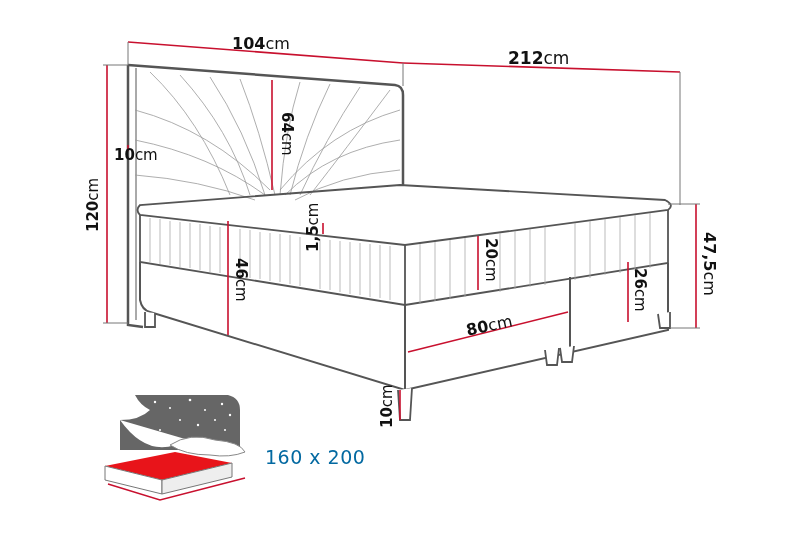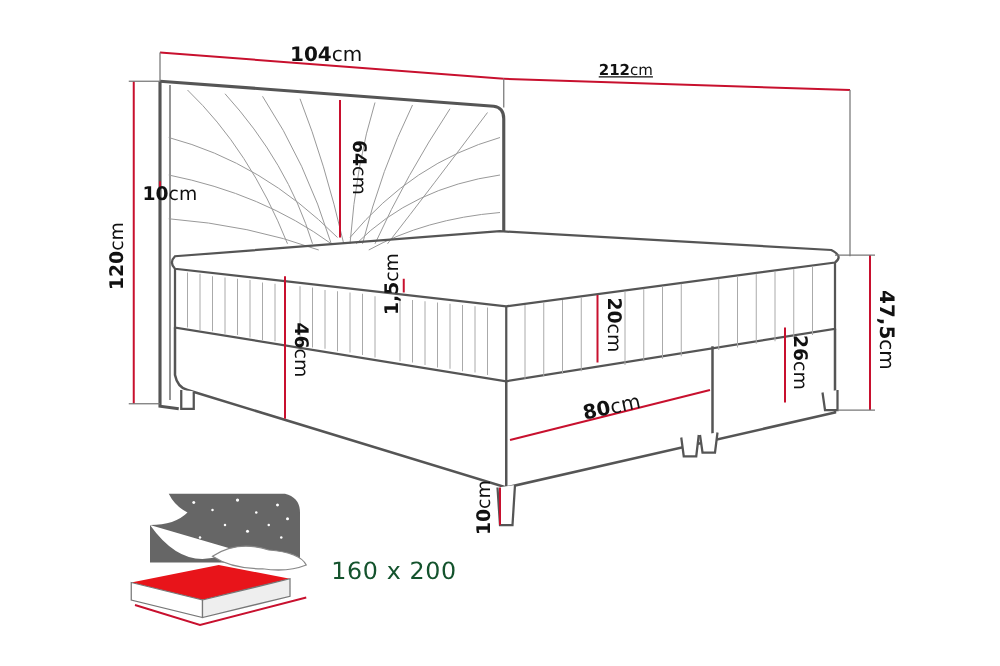--- a/index.html
+++ b/index.html
@@ -1,21 +1,21 @@
 <!DOCTYPE html>
 <html><head>
 <meta charset="utf-8">
 <style>
   html,body{margin:0;padding:0;background:#ffffff;}
   body{width:800px;height:533px;position:relative;overflow:hidden;font-family:"DejaVu Sans",sans-serif;}
   #diagram{position:absolute;left:0;top:0;width:800px;height:533px;}
   .lbl{position:absolute;color:#111;font-family:"DejaVu Sans",sans-serif;font-size:15px;white-space:nowrap;line-height:1;}
   .lbl b{font-weight:bold;}
   .rot{transform-origin:left top;}
-  .size-text{position:absolute;left:265px;top:446px;font-size:19px;color:#14532d;font-family:"DejaVu Sans",sans-serif;letter-spacing:0.5px;}
+  .size-text{position:absolute;left:265px;top:446px;font-size:19px;color:#0369a1;font-family:"DejaVu Sans",sans-serif;letter-spacing:0.5px;}
 </style>
 </head>
 <body>
 
 <svg id="diagram" viewBox="0 0 800 533" xmlns="http://www.w3.org/2000/svg">
 
   <g fill="none" stroke="#555" stroke-width="2.5">
     <path d="M128 65 L395 85 Q403 86 403 95 L403 185"></path>
     <path d="M128 65 L128 325 L143 327"></path>
     <path d="M136 68 L136 320" stroke-width="1"></path>
@@ -105,21 +105,21 @@
     </g>
     <path d="M170 445 Q190 432 215 440 Q240 442 245 452 Q230 458 210 455 Q185 455 170 445 Z" fill="#fff" stroke="#888" stroke-width="1"></path>
     <path d="M105 466 L175 452 L232 463 L162 480 Z" fill="#e8141a"></path>
     <path d="M105 466 L162 480 L162 494 L105 480 Z" fill="#fff" stroke="#777" stroke-width="1"></path>
     <path d="M162 480 L232 463 L232 477 L162 494 Z" fill="#eee" stroke="#777" stroke-width="1"></path>
     <path d="M108 484 L160 500 L245 478" fill="none" stroke="#c8102e" stroke-width="1.5"></path>
   </g>
 </svg>
 
 <div class="lbl" style="left:232px;top:36px;font-size:16px;"><b>104</b><span>cm</span></div>
-<div class="lbl" style="left:479px;top:50px;font-size:12px;text-decoration:underline;"><b>212</b><span>cm</span></div>
+<div class="lbl" style="left:508px;top:50px;font-size:17px;"><b>212</b><span>cm</span></div>
 <div class="lbl rot" style="left:86px;top:232px;transform:rotate(-90deg);"><b>120</b><span>cm</span></div>
 <div class="lbl" style="left:114px;top:148px;"><b>10</b><span>cm</span></div>
 <div class="lbl rot" style="left:294px;top:112px;transform:rotate(90deg);"><b>64</b><span>cm</span></div>
 <div class="lbl rot" style="left:306px;top:252px;transform:rotate(-90deg);"><b>1,5</b><span>cm</span></div>
 <div class="lbl rot" style="left:498px;top:238px;transform:rotate(90deg);"><b>20</b><span>cm</span></div>
 <div class="lbl rot" style="left:248px;top:258px;transform:rotate(90deg);"><b>46</b><span>cm</span></div>
 <div class="lbl rot" style="left:647px;top:268px;transform:rotate(90deg);"><b>26</b><span>cm</span></div>
 <div class="lbl rot" style="left:717px;top:232px;transform:rotate(90deg);font-size:16px;"><b>47,5</b><span>cm</span></div>
 <div class="lbl" style="left:466px;top:318px;transform:rotate(-12deg);font-size:16px;"><b>80</b><span>cm</span></div>
 <div class="lbl rot" style="left:380px;top:428px;transform:rotate(-90deg);"><b>10</b><span>cm</span></div>

